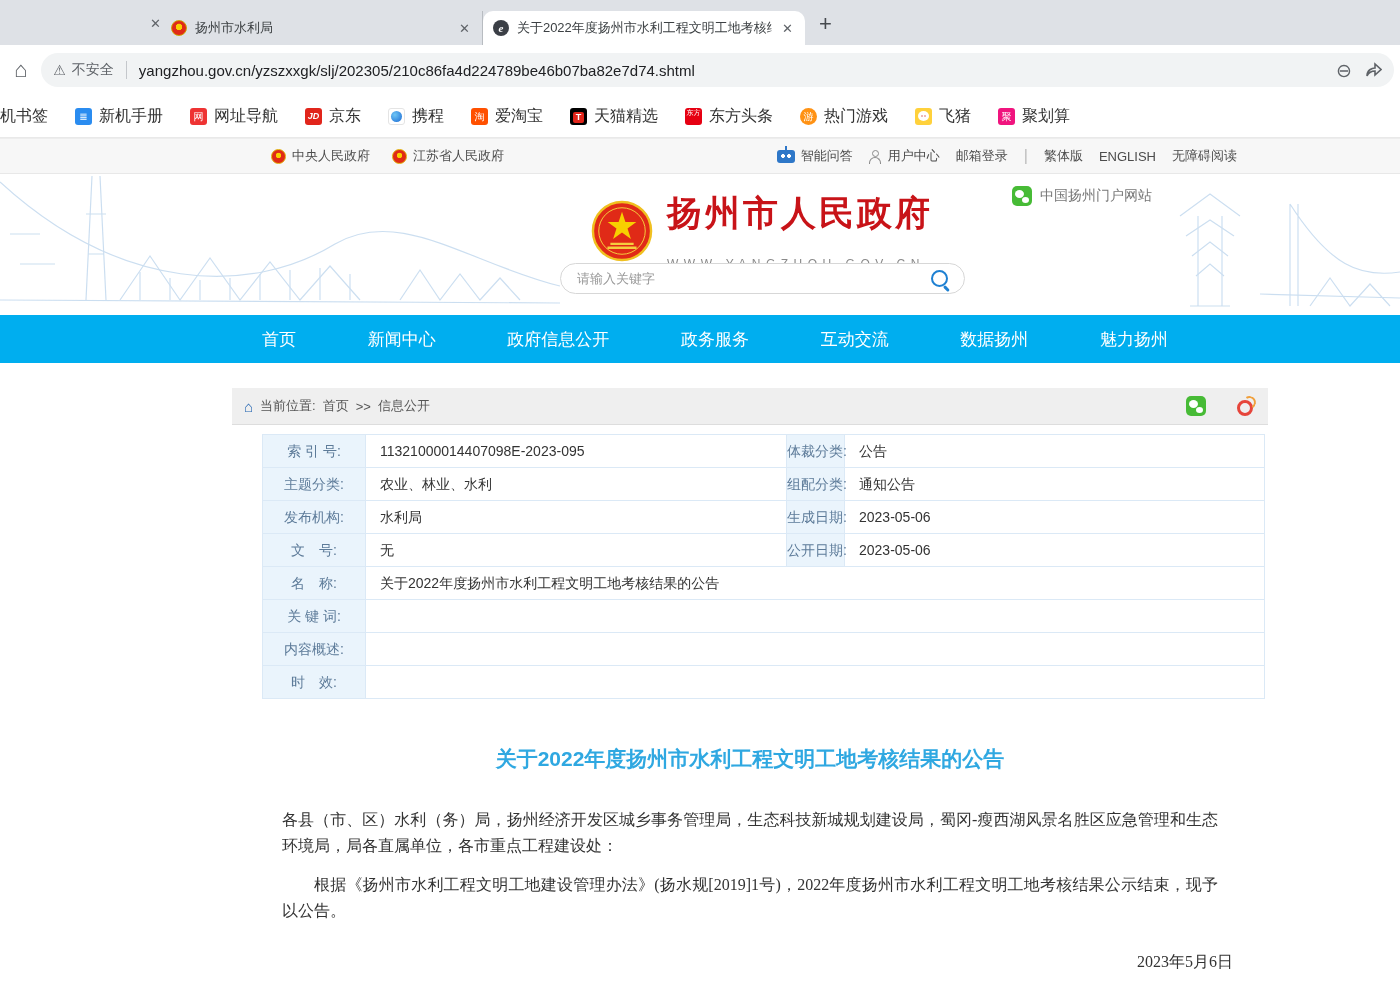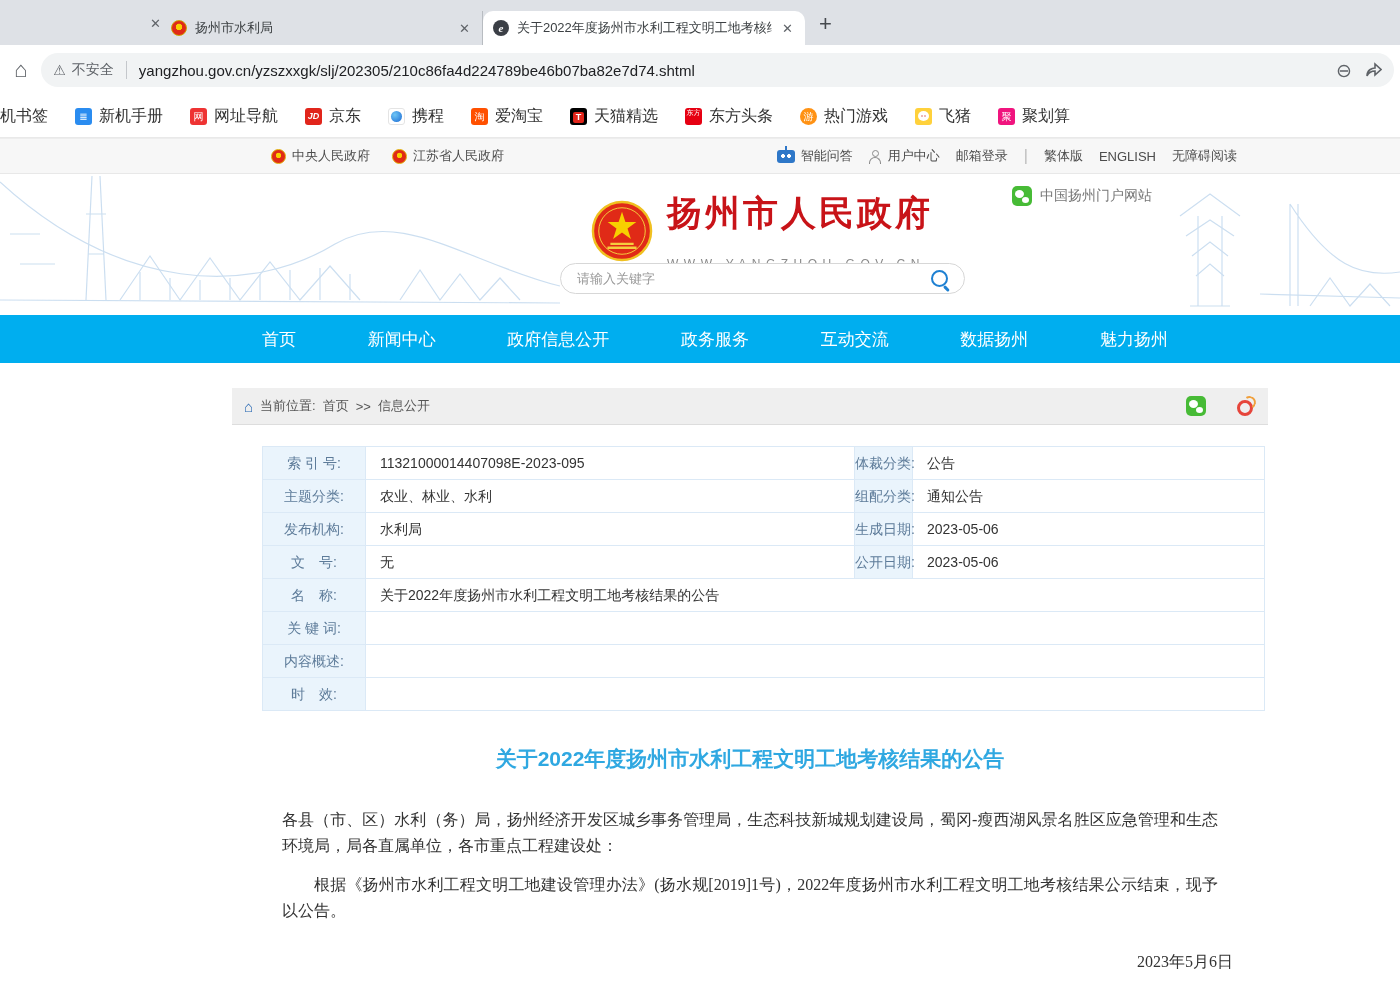--- a/index.html
+++ b/index.html
@@ -93,28 +93,28 @@
     display:flex;align-items:center;justify-content:space-between;box-sizing:border-box;padding:0 12px 0 12px;}
   .crumb-left{display:flex;align-items:center;gap:7px;font-size:13px;color:#555;}
   .crumb-home{color:#1f62b0;font-size:15px;}
   .crumb-left a{color:#555;text-decoration:none;cursor:pointer;}
   .crumb-icons{display:flex;align-items:center;gap:30px;}
   .weibo{width:20px;height:20px;position:relative;}
   .weibo::before{content:"";position:absolute;left:1px;bottom:0;width:10px;height:10px;border:3px solid #e6453b;border-radius:50%;}
   .weibo::after{content:"";position:absolute;right:0;top:0;width:9px;height:9px;border:2px solid #f0a03c;border-left-color:transparent;border-bottom-color:transparent;border-radius:50%;transform:rotate(12deg);}
 
   
-  .meta{position:absolute;left:262px;top:446px;width:1003px;border:1px solid #dbe9f6;box-sizing:border-box;}
+  .meta{position:absolute;left:262px;top:434px;width:1003px;border:1px solid #dbe9f6;box-sizing:border-box;}
   .mrow{display:flex;border-bottom:1px solid #dbe9f6;height:32px;line-height:32px;font-size:14px;}
   .mrow:last-child{border-bottom:none;}
   .mlbl{background:#eaf4fc;color:#5d7b99;text-align:center;white-space:pre;}
   .mlbl.w1{width:103px;border-right:1px solid #dbe9f6;box-sizing:border-box;}
   .mlbl.w2{width:59px;border-left:1px solid #dbe9f6;border-right:1px solid #dbe9f6;box-sizing:border-box;}
   .mval{color:#333;padding-left:14px;white-space:nowrap;overflow:hidden;}
-  .mval.v1{width:488px;box-sizing:border-box;}
+  .mval.v1{width:420px;box-sizing:border-box;}
   .mval.v2{flex:1;}
   .mval.full{flex:1;}
 
   
   .article{position:absolute;left:232px;top:710px;width:1036px;color:#333;}
   .a-title{margin-top:35px;text-align:center;color:#2fa8e1;font-size:21px;font-weight:bold;}
   .a-p{font-family:"Liberation Serif",serif;font-size:16px;line-height:26px;margin:0 50px;text-align:justify;}
   .a-p.first{margin-top:34px;}
   .a-p.indent{text-indent:2em;margin-top:13px;}
   .a-date{font-family:"Liberation Serif",serif;font-size:16px;text-align:right;margin:28px 35px 0 0;}

